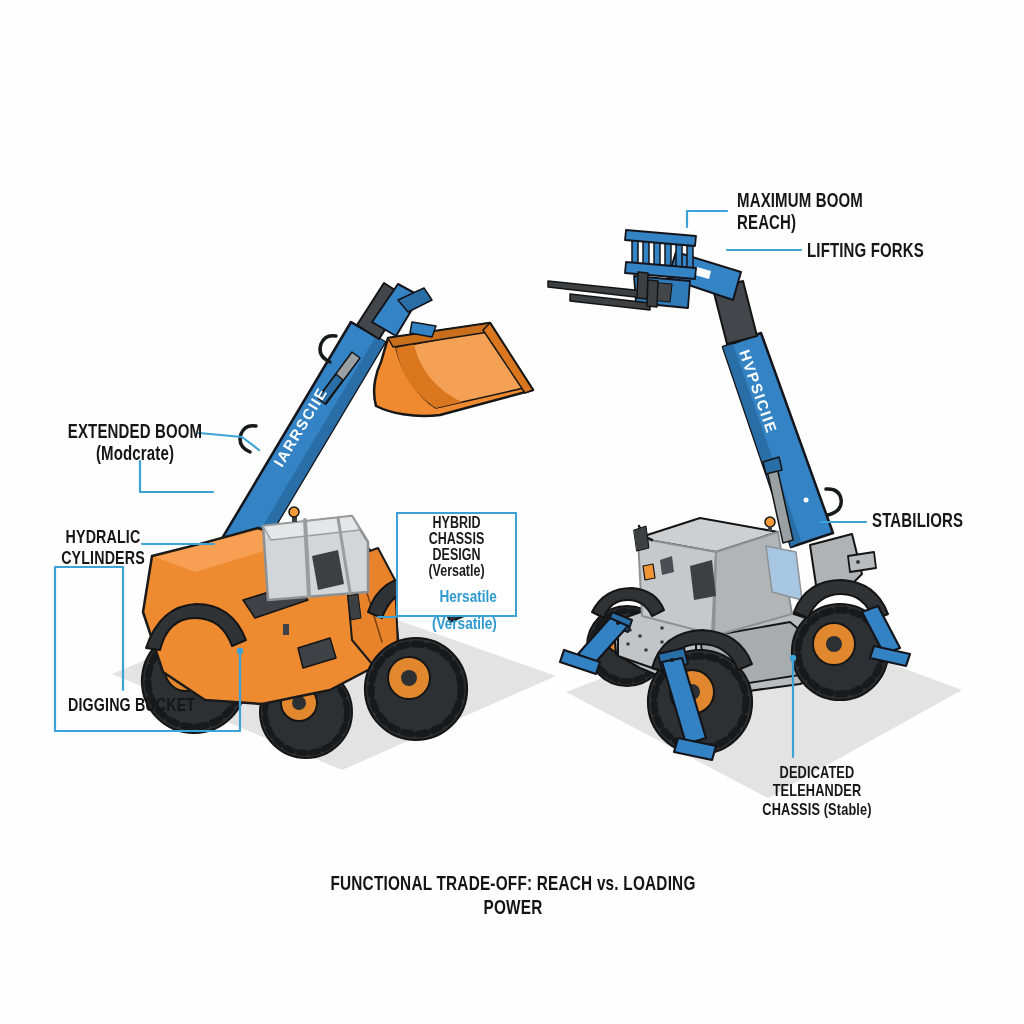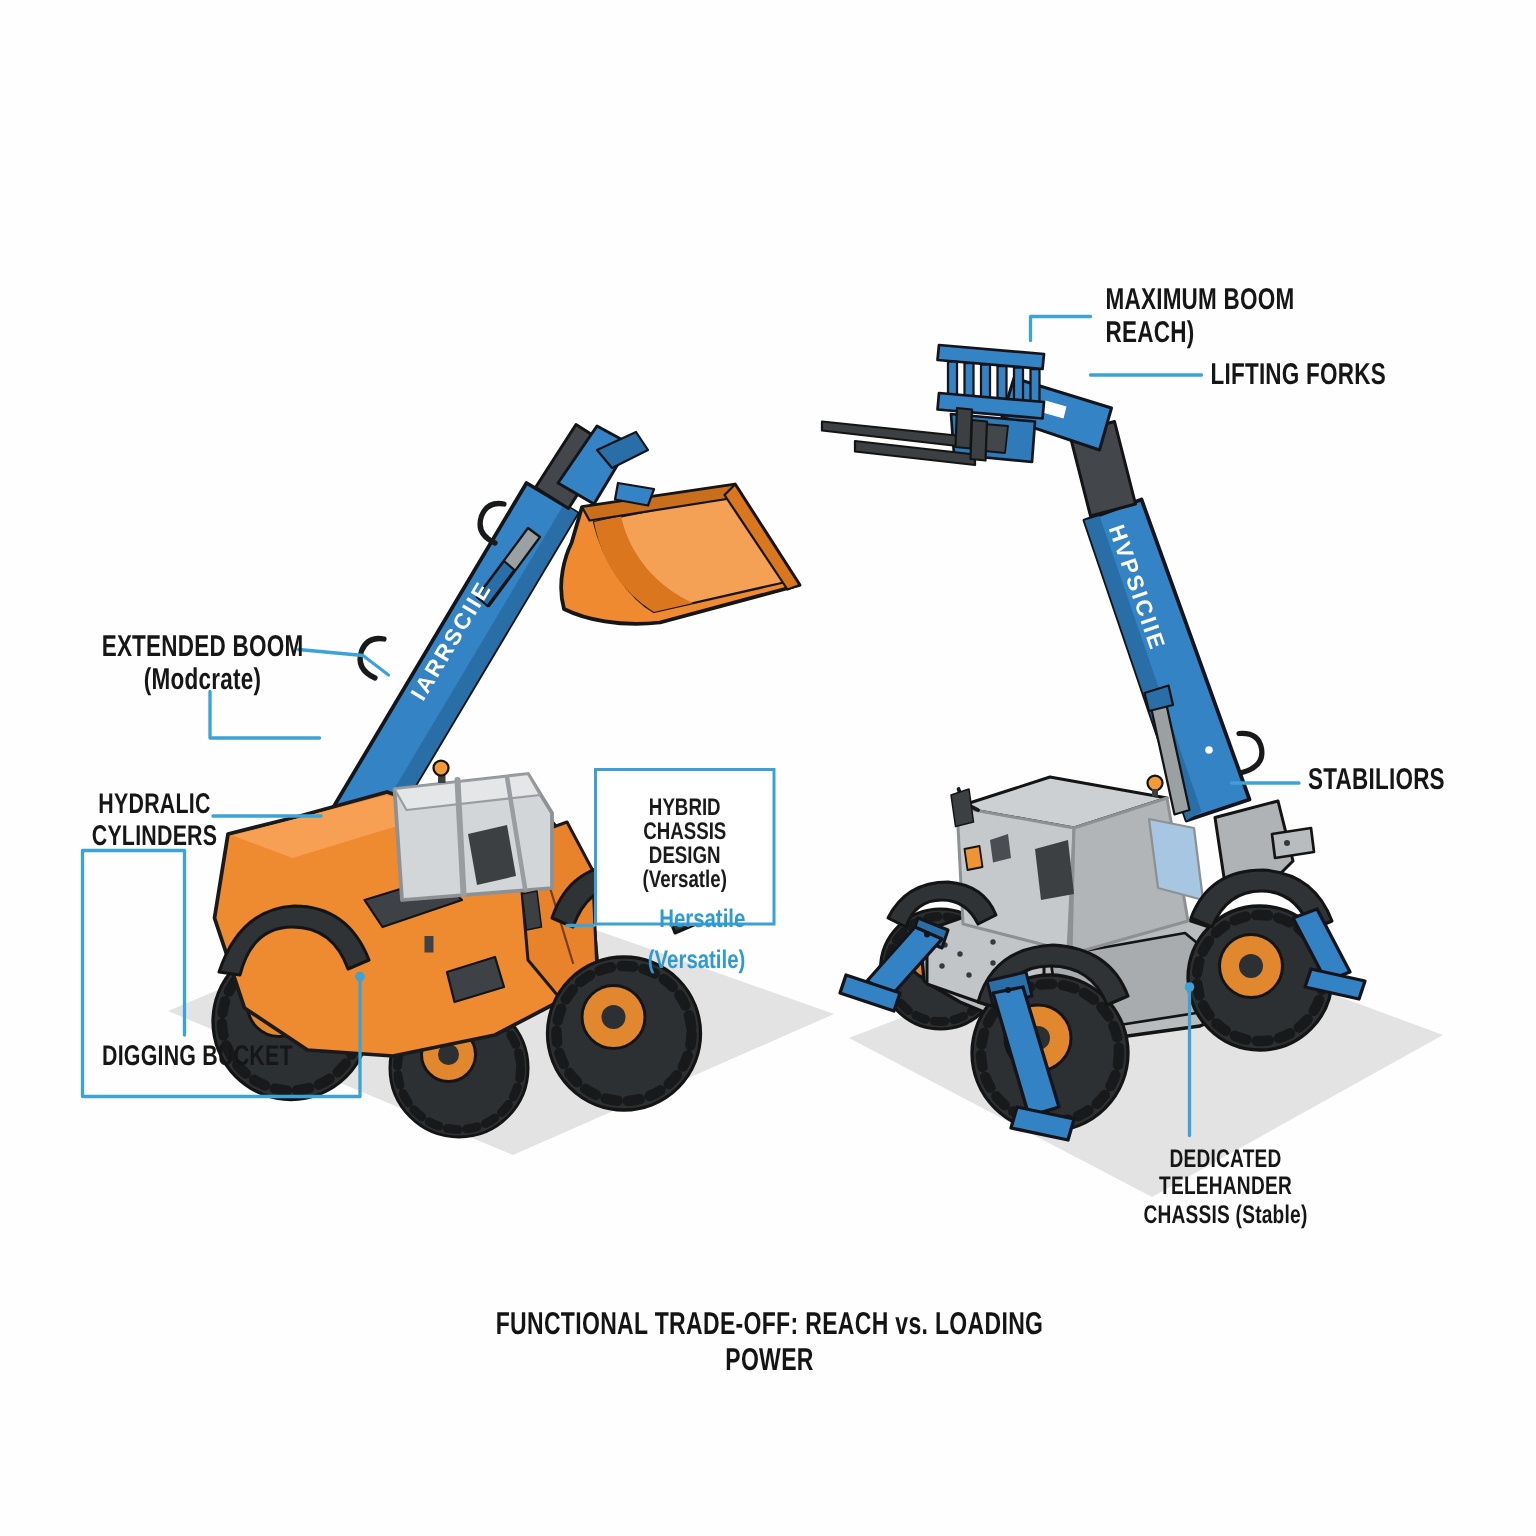--- a/index.html
+++ b/index.html
@@ -10,21 +10,21 @@
        transform:scaleX(.75);letter-spacing:.2px;}
   .lbl span{display:block;}
   .lbl.left{transform-origin:left top;text-align:left;}
   .lbl.center{transform-origin:center top;text-align:center;}
   .f20{font-size:20px;} .f19{font-size:19px;} .f17{font-size:17px;}
   .caption{position:absolute;left:233px;top:871px;width:560px;text-align:center;
            font-size:21px;font-weight:700;color:#141414;transform:scaleX(.73);
            transform-origin:center top;letter-spacing:.3px;}
   .hybrid-box{position:absolute;left:396px;top:512px;width:121px;height:105px;
               border:2.5px solid #3da0d4;background:#ffffff;box-sizing:border-box;
-              padding-top:17px;}
+              padding-top:1px;}
   .hybrid-box .bk{display:block;text-align:center;font-size:16px;font-weight:700;
                   color:#1a1a1a;transform:scaleX(.78);transform-origin:center top;line-height:1.0;}
   .hybrid-box .bl{display:block;text-align:right;padding-right:8px;font-size:17px;font-weight:700;
                   color:#2f9ad0;transform:scaleX(.8);transform-origin:center top;line-height:1.0;}
   .hybrid-box .gap1{margin-top:9px;} .hybrid-box .gap2{margin-top:10px;}
 </style>
 </head>
 <body>
 
 <div class="stage">

